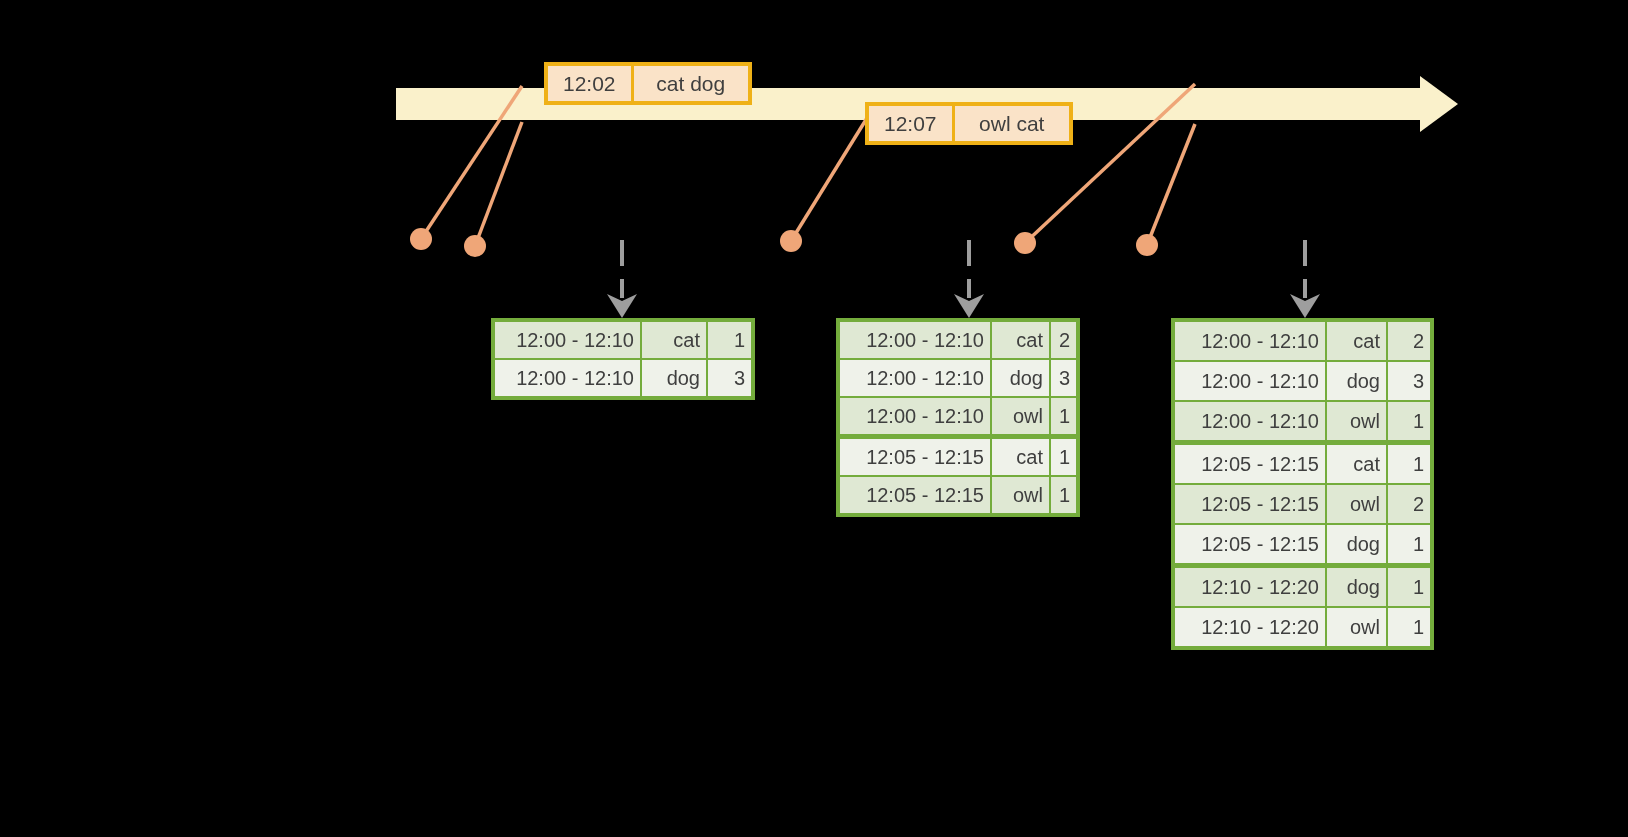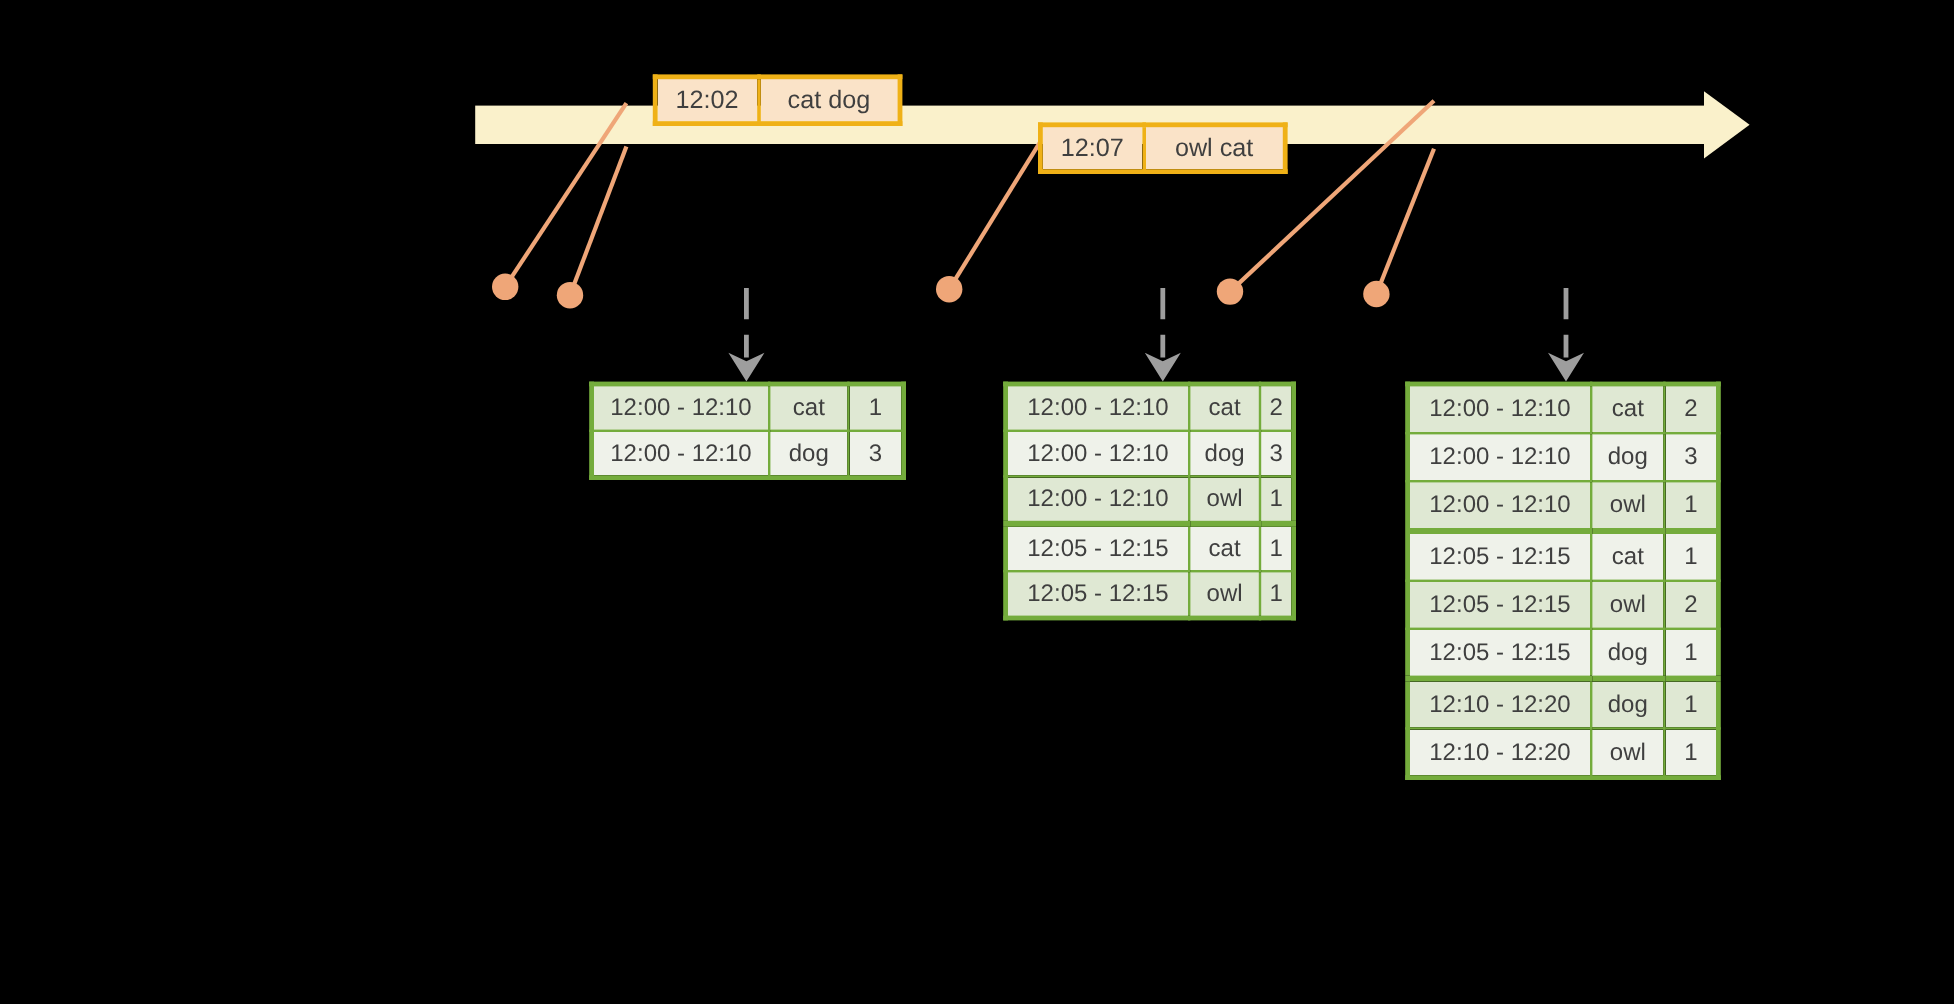--- a/index.html
+++ b/index.html
@@ -12,21 +12,21 @@
   svg{display:block;}
   table{border-collapse:collapse;position:absolute;table-layout:fixed;}
   td{text-align:center;vertical-align:middle;font-size:21px;color:var(--text,#3f3f3f);padding:0 6px;overflow:hidden;white-space:nowrap;}
   
   .input-table{border:4px solid var(--input-border,#efb117);}
   .input-table td{border:3px solid var(--input-border,#efb117);height:35px;}
   .input-table tr.odd td{background:var(--input-row-odd,#fae3c8);}
   .input-table tr.even td{background:var(--input-row-even,#fdf4e6);}
   
   .result-table{border:4px solid var(--result-border,#74ac3c);}
-  .result-table td{border:2px solid var(--result-border,#74ac3c);height:36px;font-size:20px;}
+  .result-table td{border:2px solid var(--result-border,#74ac3c);height:36px;font-size:20px;text-align:right;}
   .result-table.tall td{height:38px;}
   .result-table tr.odd td{background:var(--result-row-odd,#dfe8d3);}
   .result-table tr.even td{background:var(--result-row-even,#eff2ea);}
   .result-table tr.group-end td{border-bottom-width:5px;}
 </style>
 </head>
 <body>
 
 <svg class="layer" width="1628" height="837">
   <rect x="396" y="88" width="1024" height="32" style="fill:var(--timeline-band)"></rect>

